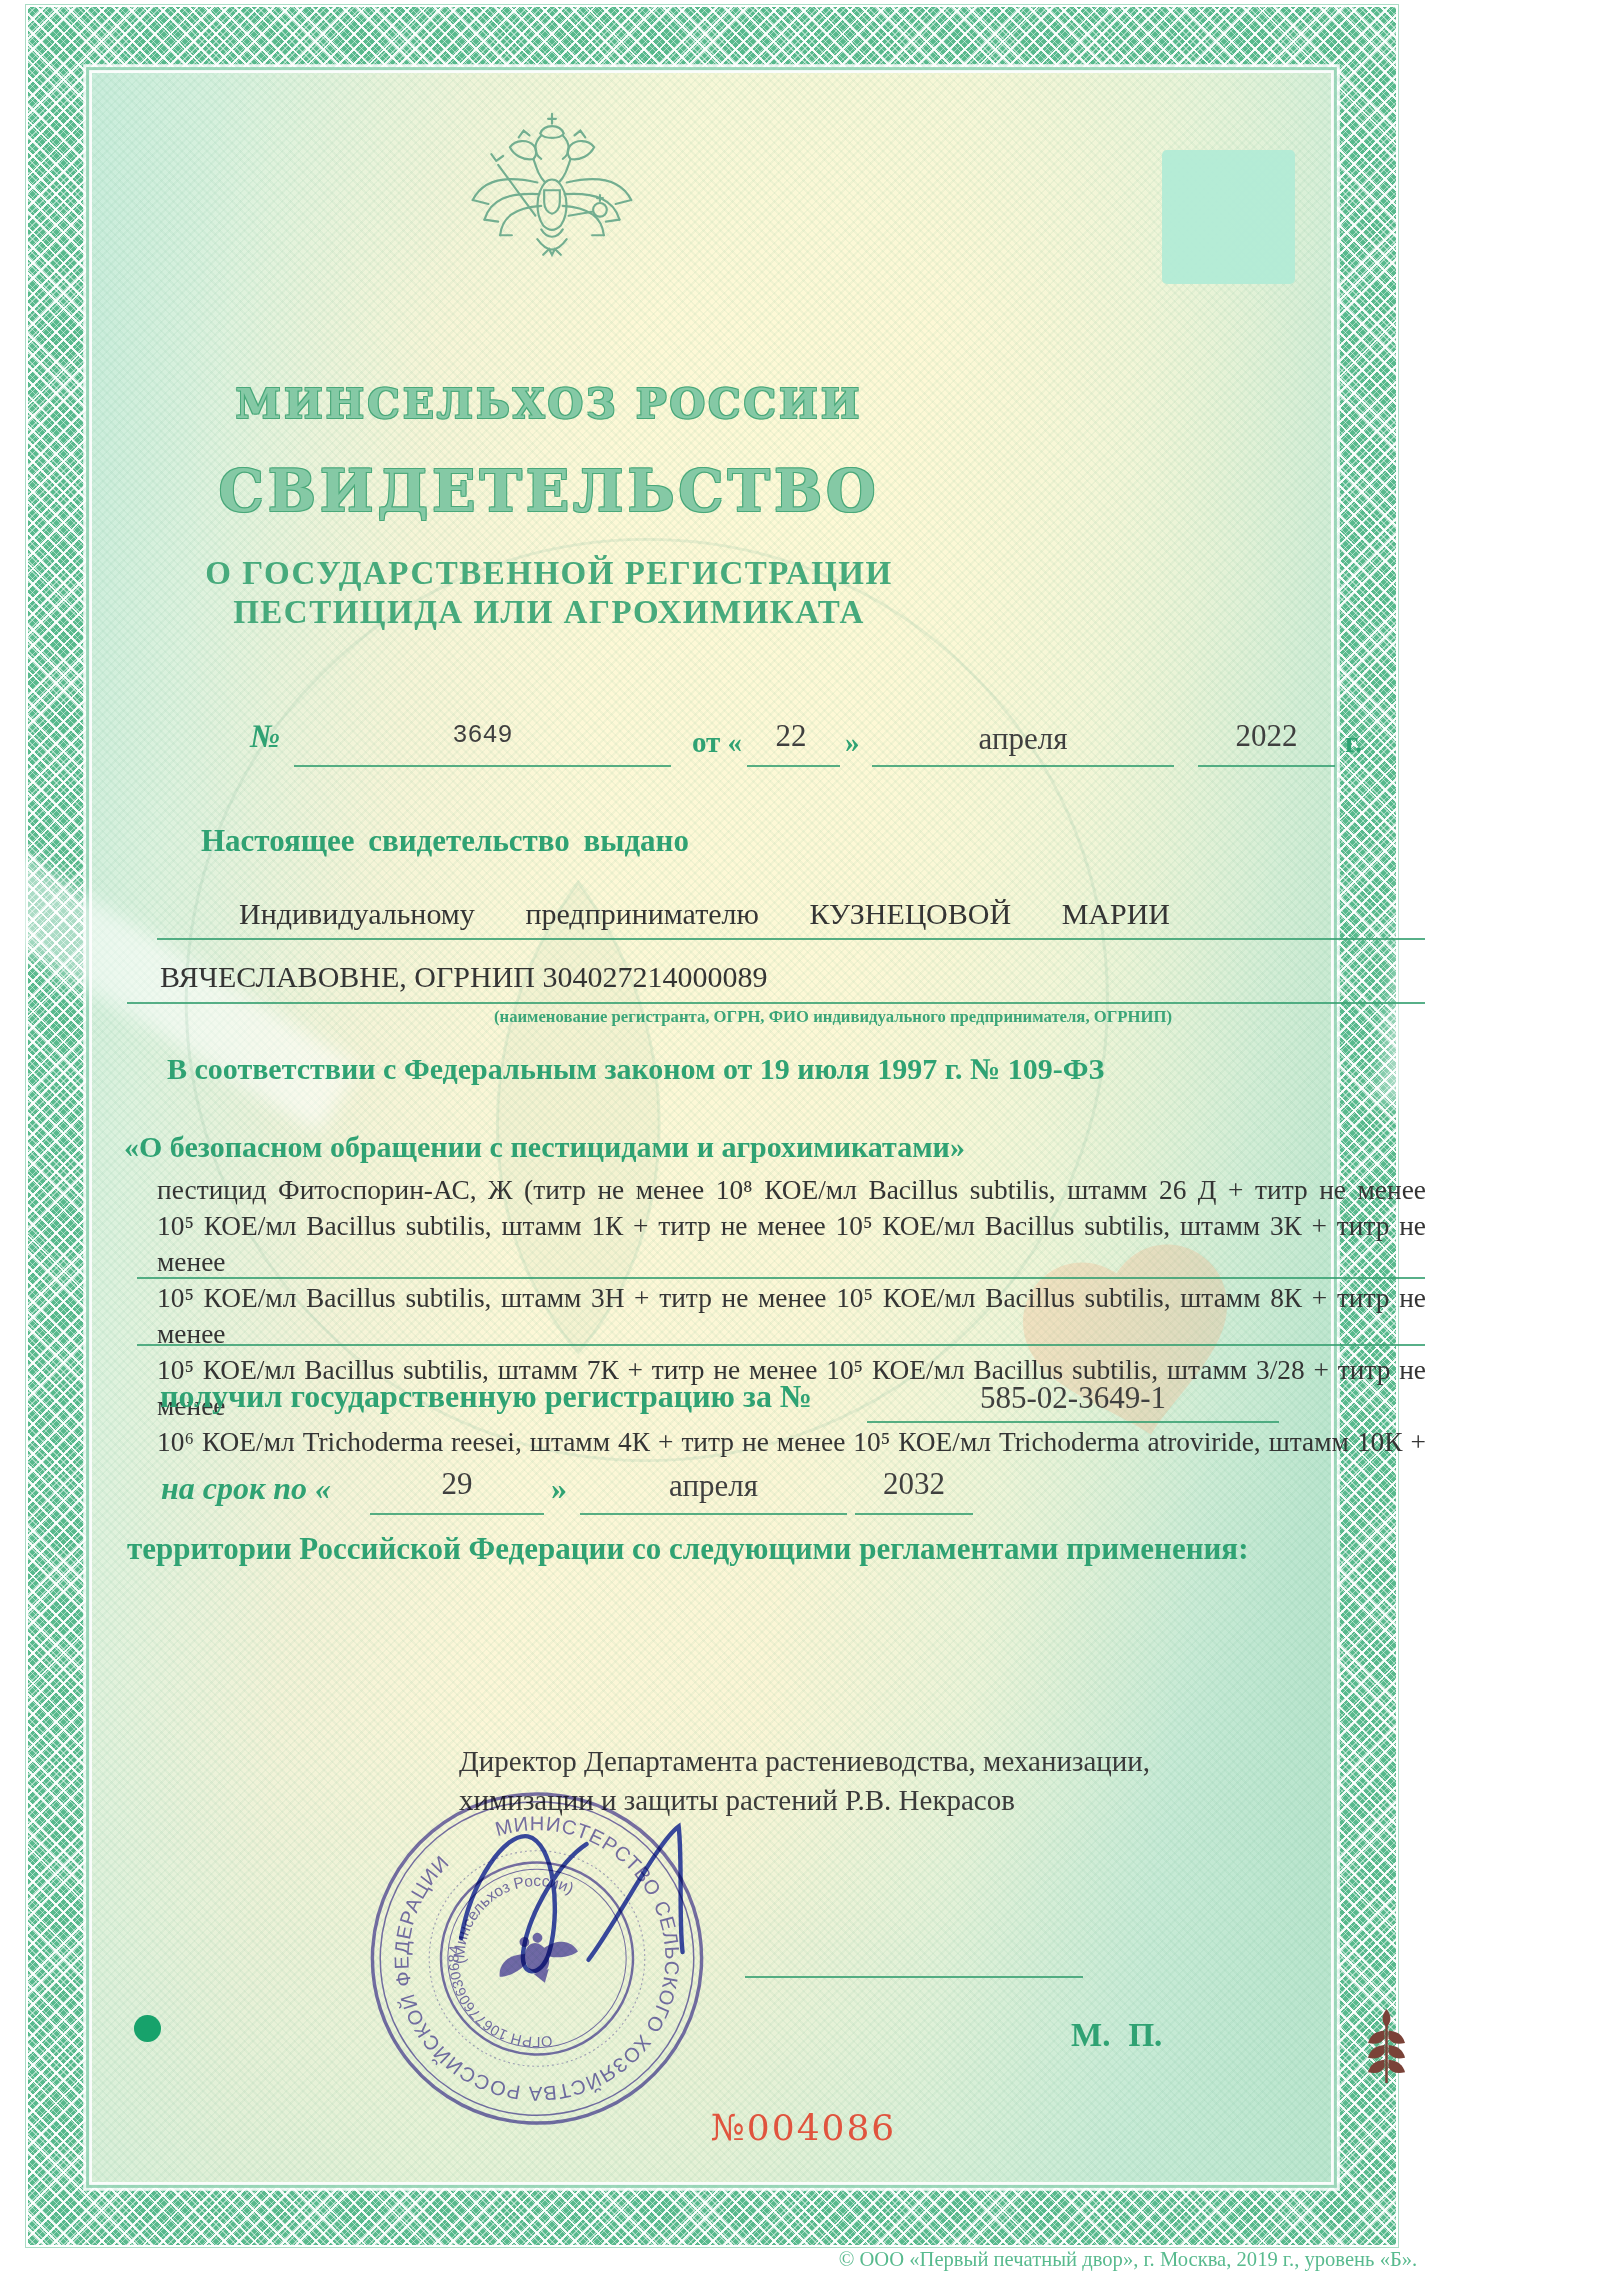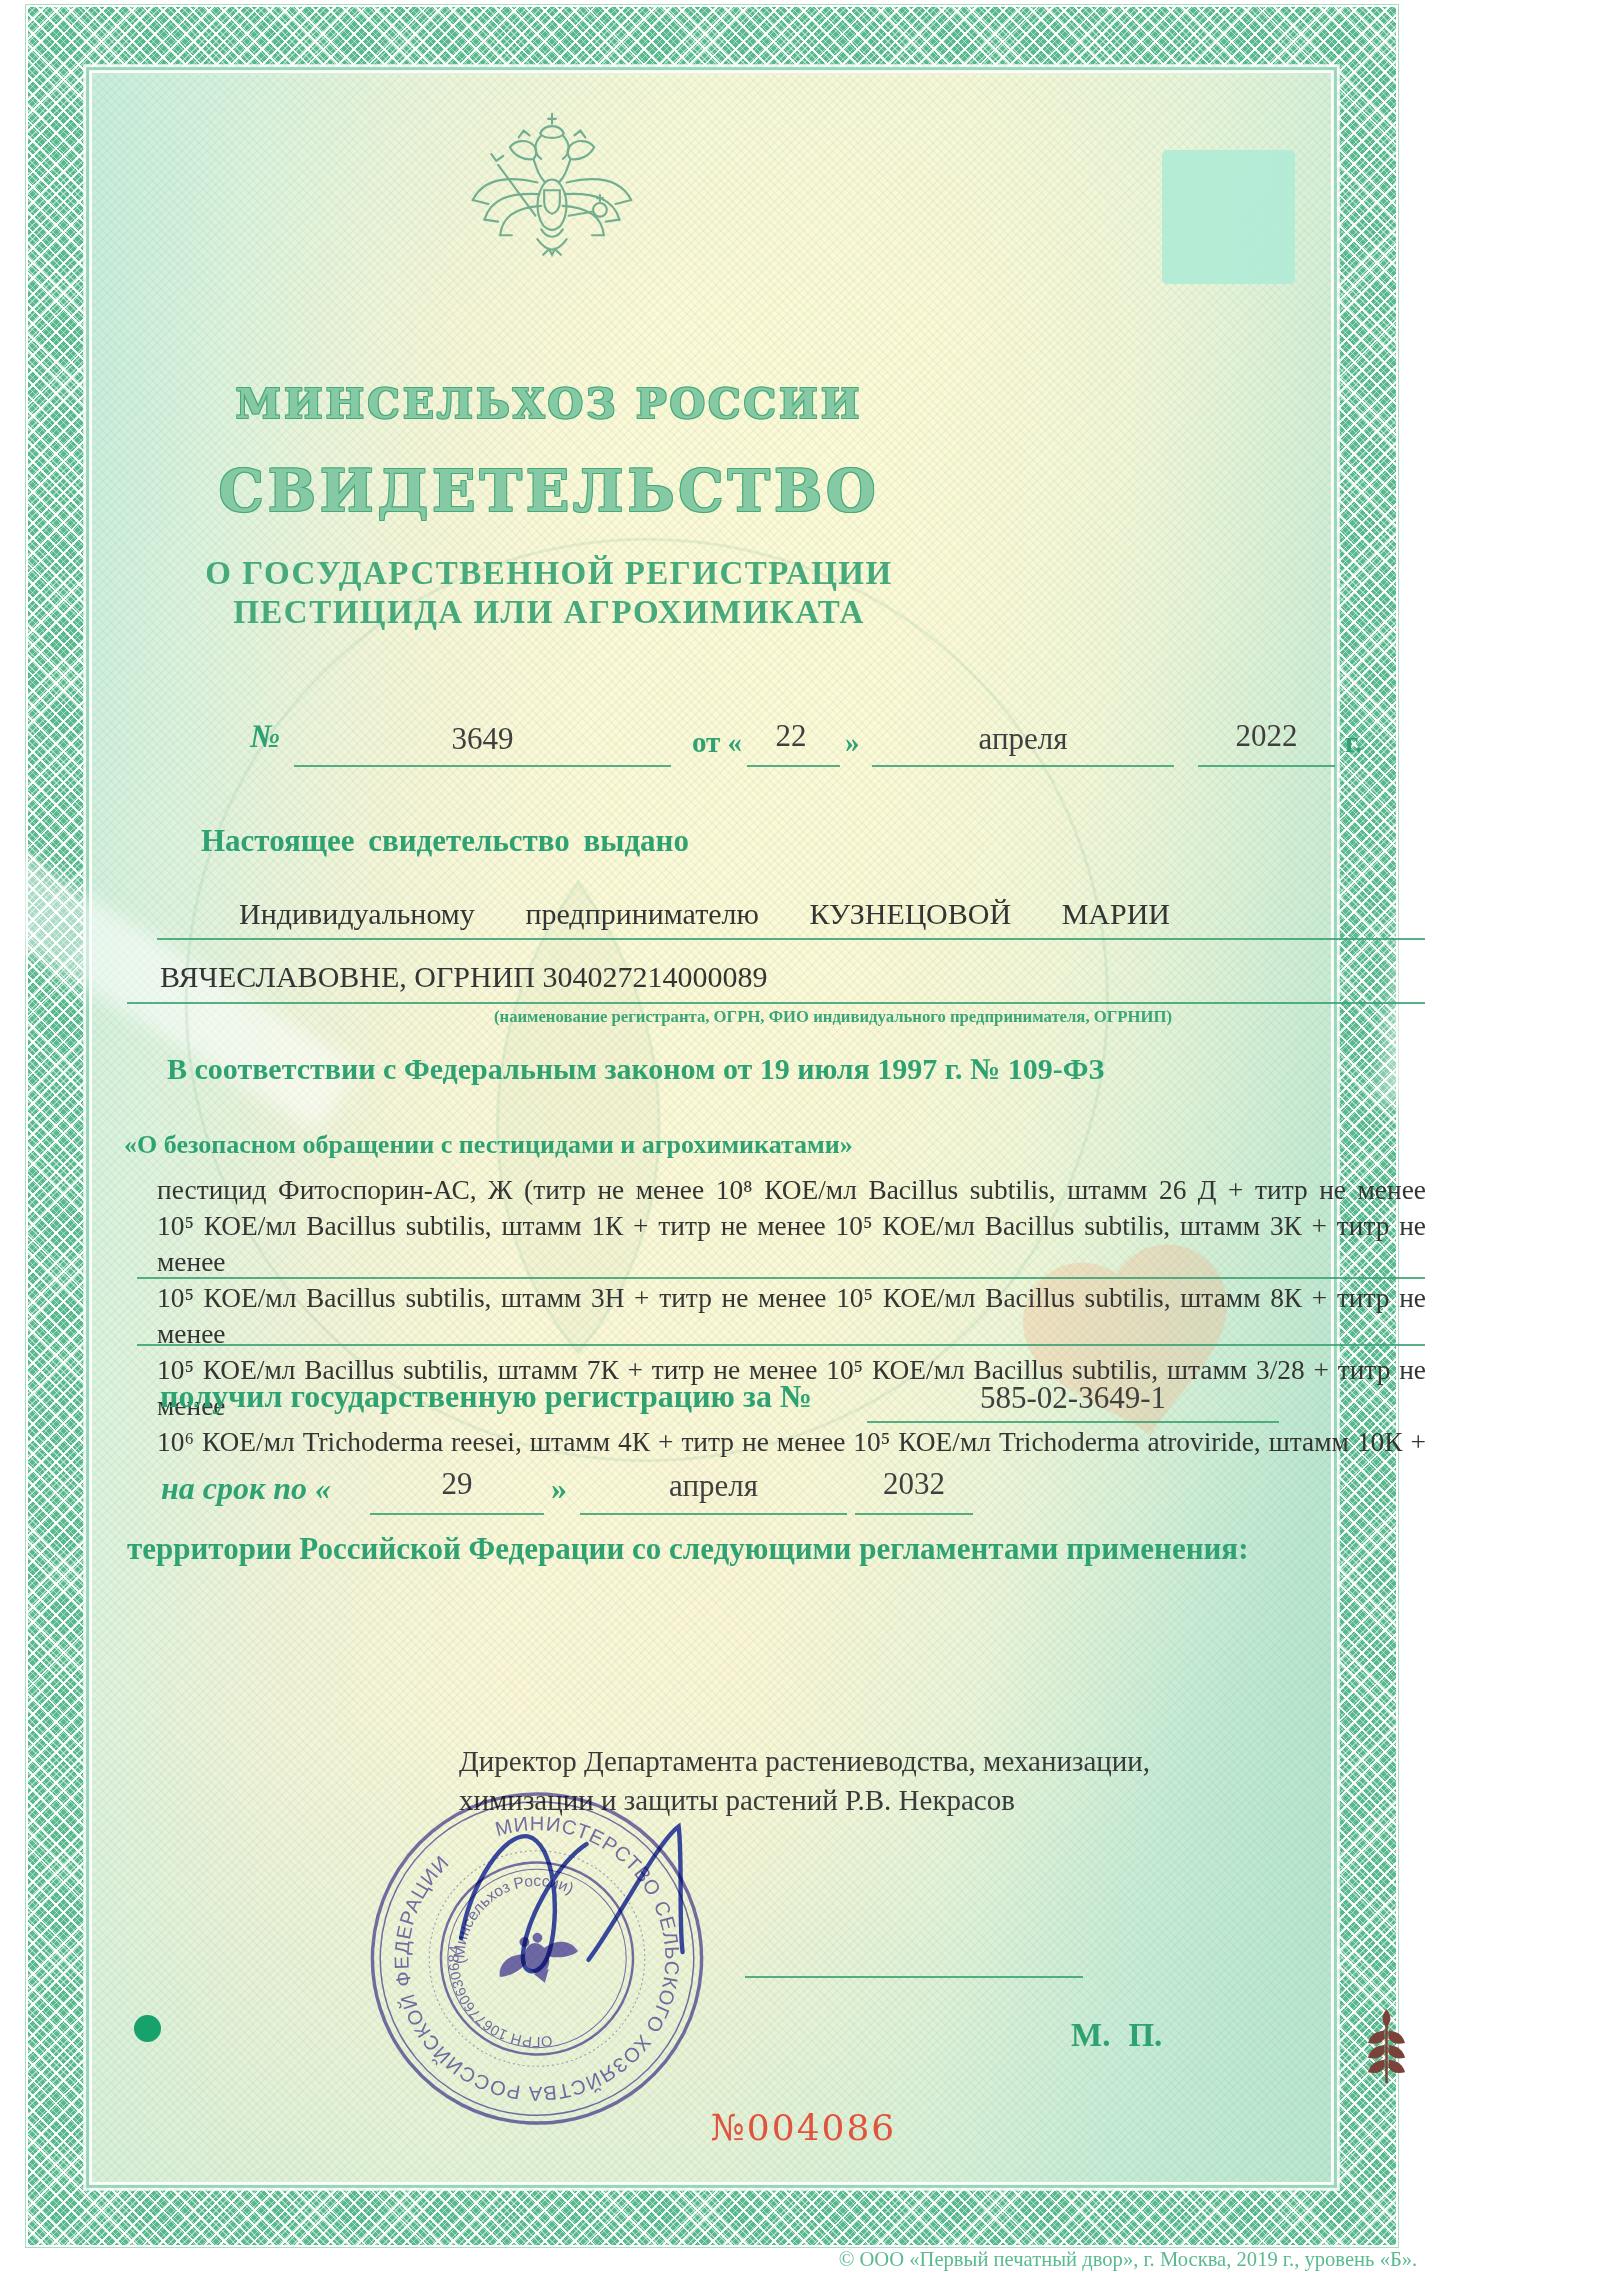--- a/index.html
+++ b/index.html
@@ -100,40 +100,40 @@
     </g>
   </svg>
 
   <div class="center-col title-big" style="top:380px;font-size:41px;letter-spacing:2.9px;">МИНСЕЛЬХОЗ РОССИИ</div>
   <div class="center-col title-big" style="top:457px;font-size:57px;letter-spacing:3.9px;">СВИДЕТЕЛЬСТВО</div>
   <div class="center-col subtitle" style="top:555px;font-size:33px;">О ГОСУДАРСТВЕННОЙ РЕГИСТРАЦИИ</div>
   <div class="center-col subtitle" style="top:594px;font-size:33px;">ПЕСТИЦИДА ИЛИ АГРОХИМИКАТА</div>
 
   <div class="t green" style="left:250px;top:718px;font-size:33px;font-style:italic;">№</div>
   <div class="rule" style="left:294px;top:765px;width:377px;"></div>
-  <div class="value" style="left:294px;top:721px;width:377px;font-size:31px;">3649</div>
+  <div class="value" style="left:294px;top:721px;width:377px;font-size:25px;font-family:Liberation Mono, monospace;">3649</div>
   <div class="t green" style="left:686px;top:726px;font-size:29px;margin-left:6px;">от «</div>
   <div class="rule" style="left:747px;top:765px;width:93px;"></div>
   <div class="value" style="left:742px;top:718px;width:98px;font-size:31px;">22</div>
   <div class="t green" style="left:845px;top:726px;font-size:29px;">»</div>
   <div class="rule" style="left:872px;top:765px;width:302px;"></div>
   <div class="value" style="left:872px;top:721px;width:302px;font-size:31px;">апреля</div>
   <div class="rule" style="left:1198px;top:765px;width:137px;"></div>
   <div class="value" style="left:1198px;top:718px;width:137px;font-size:31px;">2022</div>
   <div class="t green" style="left:1345px;top:726px;font-size:29px;">г.</div>
 
   <div class="t green" style="left:201px;top:823px;font-size:31px;word-spacing:5.9px;">Настоящее свидетельство выдано</div>
   <div class="para jline" style="left:239px;top:896px;width:931px;font-size:30px;white-space:normal;">Индивидуальному предпринимателю КУЗНЕЦОВОЙ МАРИИ</div>
   <div class="rule" style="left:157px;top:938px;width:1274px;"></div>
   <div class="para" style="left:160px;top:959px;font-size:30px;">ВЯЧЕСЛАВОВНЕ, ОГРНИП 304027214000089</div>
   <div class="rule" style="left:127px;top:1002px;width:1304px;"></div>
   <div class="t" style="left:343px;top:1007px;width:980px;text-align:center;font-size:16.7px;color:#3aa578;font-weight:bold;">(наименование регистранта, ОГРН, ФИО индивидуального предпринимателя, ОГРНИП)</div>
 
   <div class="t green" style="left:167px;top:1052px;font-size:30px;">В соответствии с Федеральным законом от 19 июля 1997 г. № 109-ФЗ</div>
-  <div class="t green" style="left:124px;top:1130px;font-size:26px;">«О безопасном обращении с пестицидами и агрохимикатами»</div>
+  <div class="t green" style="left:124px;top:1130px;font-size:30px;">«О безопасном обращении с пестицидами и агрохимикатами»</div>
 
   <div class="rule" style="left:137px;top:1277px;width:1292px;"></div>
   <div class="rule" style="left:137px;top:1344px;width:1292px;"></div>
   <div class="para" style="left:157px;top:1172px;width:1269px;">
     <div class="jline">пестицид Фитоспорин-АС, Ж (титр не менее 10⁸ КОЕ/мл Bacillus subtilis, штамм 26 Д + титр не менее</div>
     <div class="jline">10⁵ КОЕ/мл Bacillus subtilis, штамм 1К + титр не менее 10⁵ КОЕ/мл Bacillus subtilis, штамм 3К + титр не менее</div>
     <div class="jline">10⁵ КОЕ/мл Bacillus subtilis, штамм 3Н + титр не менее 10⁵ КОЕ/мл Bacillus subtilis, штамм 8К + титр не менее</div>
     <div class="jline">10⁵ КОЕ/мл Bacillus subtilis, штамм 7К + титр не менее 10⁵ КОЕ/мл Bacillus subtilis, штамм 3/28 + титр не менее</div>
     <div class="jline">10⁶ КОЕ/мл Trichoderma reesei, штамм 4К + титр не менее 10⁵ КОЕ/мл Trichoderma atroviride, штамм 10К +</div>
   </div>

